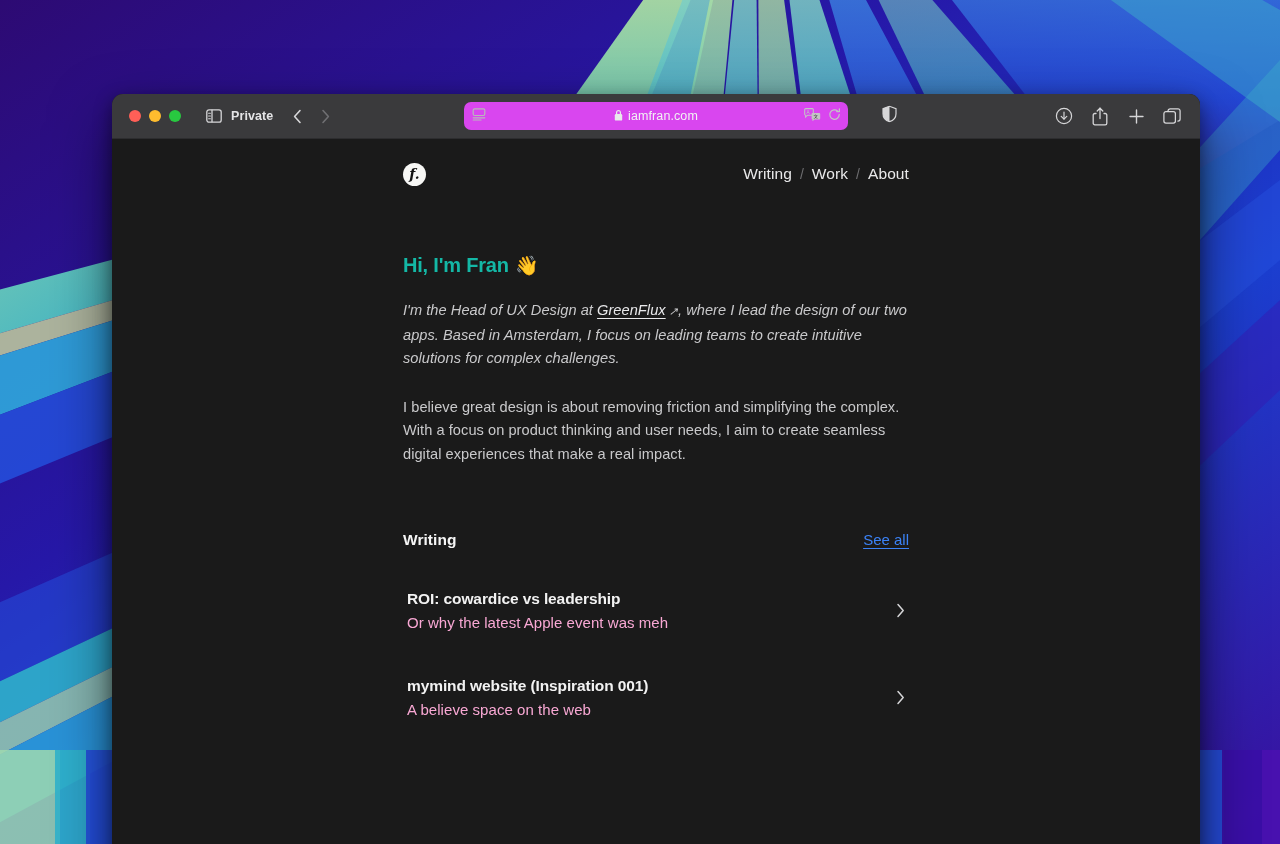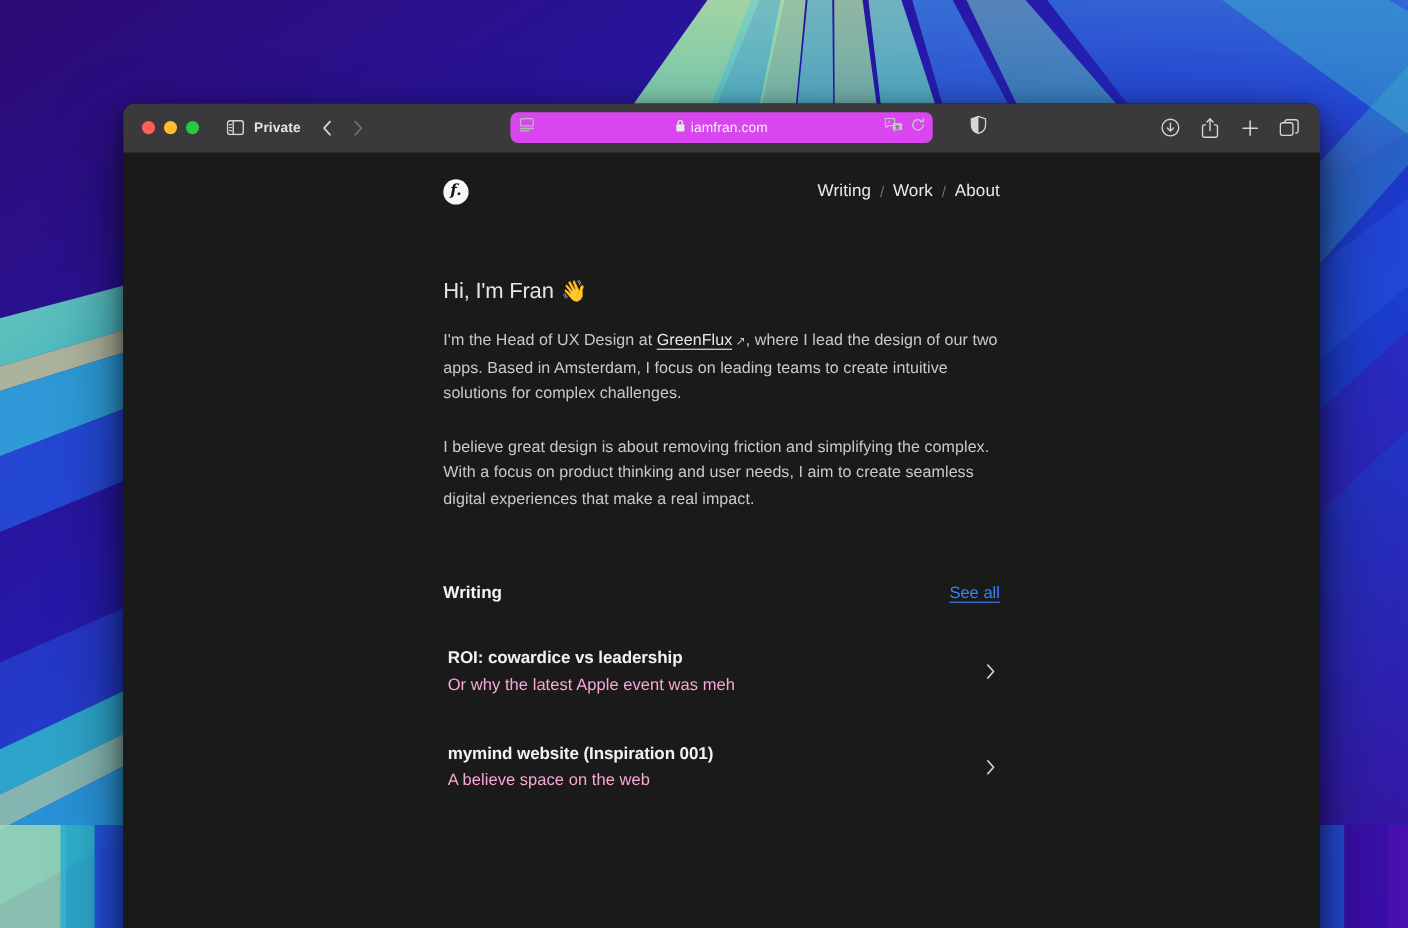--- a/index.html
+++ b/index.html
@@ -83,28 +83,28 @@
   }
   #site-nav { display:flex; align-items:center; gap:0; }
   #site-nav a {
     color:#e9e9ea; font-size:15.5px; text-decoration:none; letter-spacing:.1px;
   }
   #site-nav .sep { color:#6e6e70; font-size:14px; margin:0 8px; }
 
   
   #hero { margin-top:64px; }
   #hero-title {
-    color:#e5e5e5; font-size:20px; font-weight:400; letter-spacing:-.2px;
+    color:#14b8a6; font-size:20px; font-weight:700; letter-spacing:-.2px;
     display:flex; align-items:center; gap:7px;
   }
   #wave { font-size:19px; line-height:1; }
   .body-p {
     color:#c9c9cb; font-size:14.6px; line-height:23.6px; letter-spacing:.05px;
   }
-  #p1 { margin-top:22px; }
+  #p1 { margin-top:22px;font-style:italic; }
   #p2 { margin-top:25px; }
   .inline-link { color:#e8e8ea; text-decoration:underline; text-underline-offset:2.5px; }
   .ext-arrow { display:inline-block; font-size:11px; margin-left:3px; color:#c9c9cb; }
 
   
   #writing-header {
     margin-top:64px; display:flex; align-items:baseline; justify-content:space-between;
   }
   #writing-title { color:#f5f5f5; font-size:15.5px; font-weight:700; letter-spacing:.05px; }
   #see-all {

